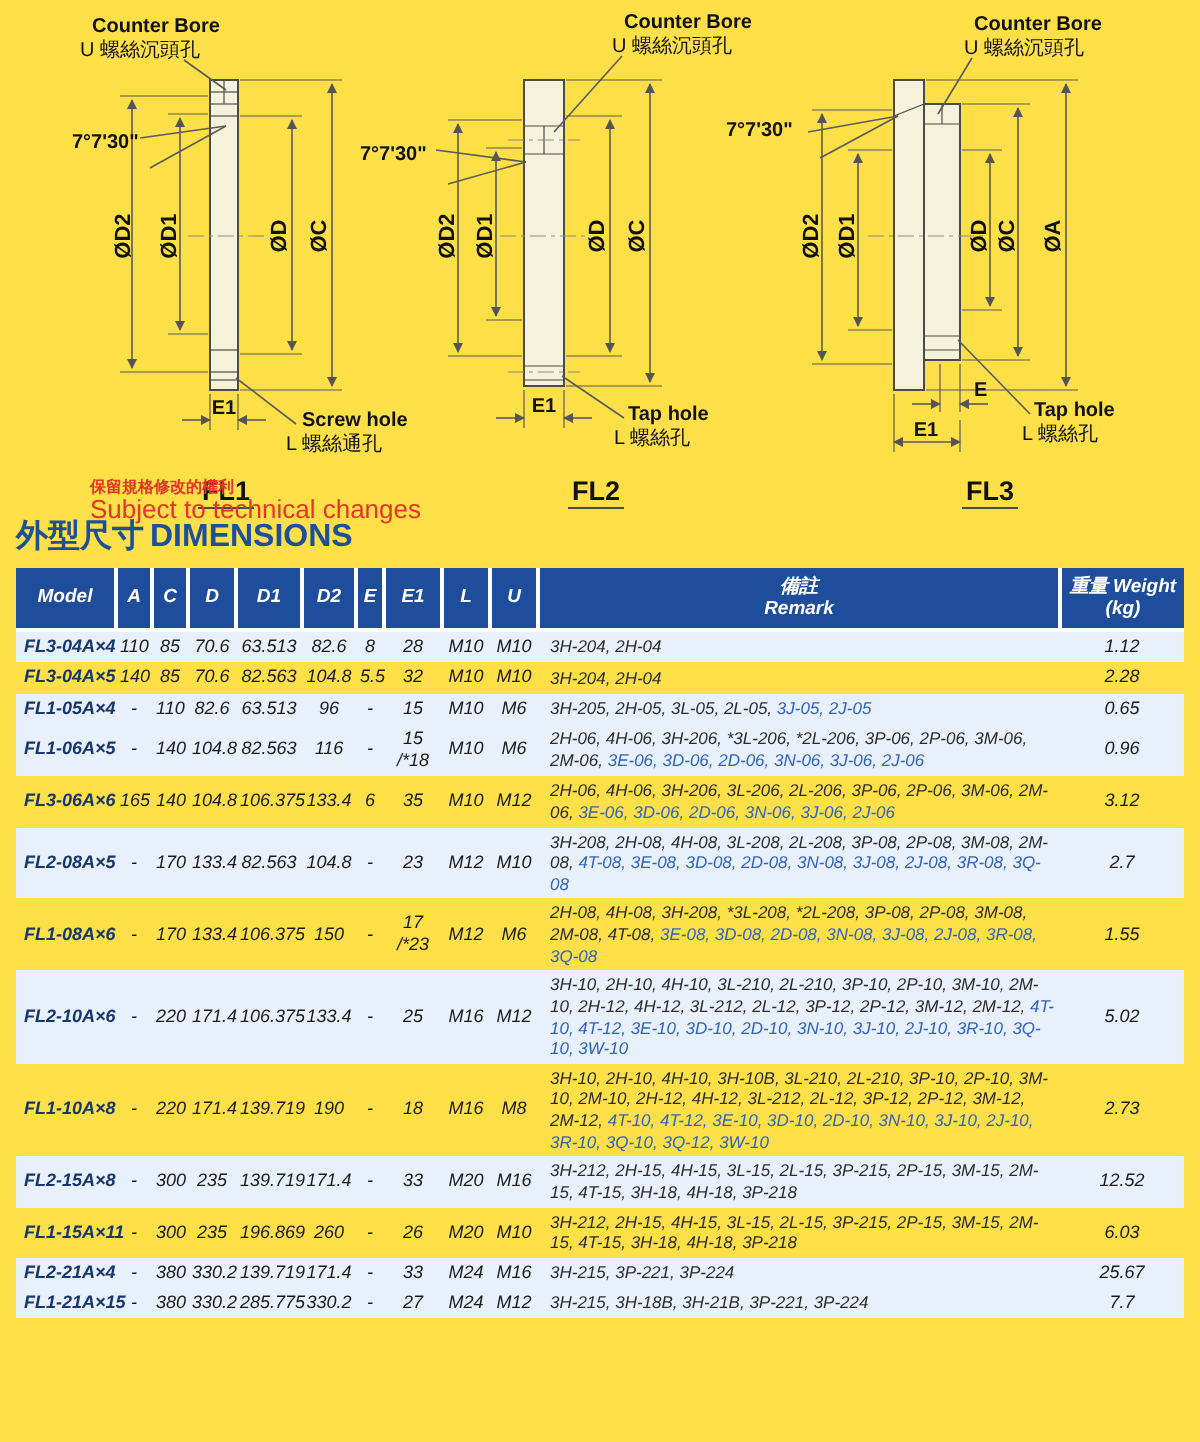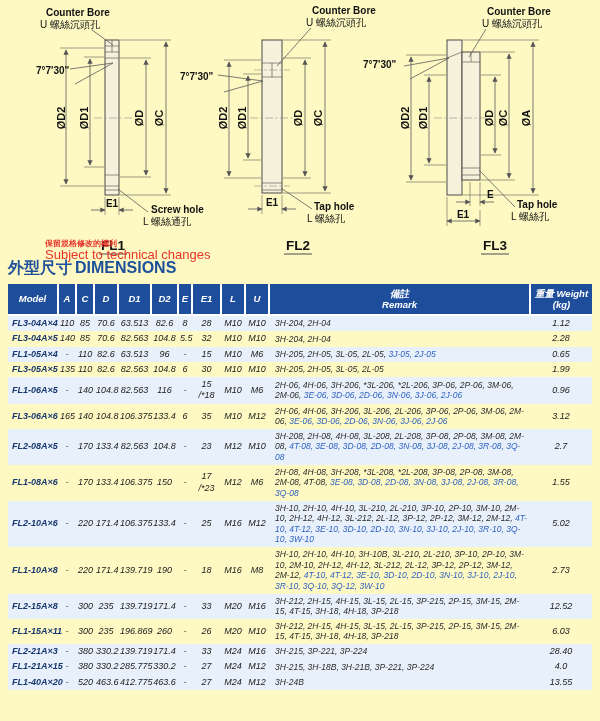--- a/index.html
+++ b/index.html
@@ -1,16 +1,16 @@
 <!DOCTYPE html>
 <html><head>
 <meta charset="utf-8">
 <style>
   html,body { margin:0; padding:0; background:#fff; font-family:"Liberation Sans",sans-serif; }
-  .page { position:relative; width:600px; height:721px; background:#fef9c3; overflow:hidden; }
+  .page { position:relative; width:600px; height:721px; background:#fde047; overflow:hidden; }
 
   .diagrams-svg { position:absolute; left:0; top:0; }
 
   
   .flange { fill:#f6f1da; stroke:#4a4a4a; stroke-width:1; }
   .obj   { stroke:#4a4a4a; stroke-width:1; fill:none; }
   .thin  { stroke:#4a4a4a; stroke-width:0.6; fill:none; }
   .ext   { stroke:#5a5a5a; stroke-width:0.6; }
   .dim   { stroke:#5a5a5a; stroke-width:0.8; }
   .ldr   { stroke:#5a5a5a; stroke-width:0.8; fill:none; }
@@ -290,37 +290,20 @@
       <td>-</td>
       <td>15</td>
       <td>M10</td>
       <td>M6</td>
       <td class="c-remark">
         <span class="rb">3H-205, 2H-05, 3L-05, 2L-05,</span>
         <span class="rblue">3J-05, 2J-05</span>
       </td>
       <td class="c-weight">0.65</td>
     </tr>
-        <tr>
-      <td class="c-model">FL3-05A×5</td>
-      <td>135</td>
-      <td>110</td>
-      <td>82.6</td>
-      <td>82.563</td>
-      <td>104.8</td>
-      <td>6</td>
-      <td>30</td>
-      <td>M10</td>
-      <td>M10</td>
-      <td class="c-remark">
-        <span class="rb">3H-205, 2H-05, 3L-05, 2L-05</span>
-        <span class="rblue"></span>
-      </td>
-      <td class="c-weight">1.99</td>
-    </tr>
         <tr class="alt">
       <td class="c-model">FL1-06A×5</td>
       <td>-</td>
       <td>140</td>
       <td>104.8</td>
       <td>82.563</td>
       <td>116</td>
       <td>-</td>
       <td>15 /*18</td>
       <td>M10</td>
@@ -444,66 +427,49 @@
       <td>26</td>
       <td>M20</td>
       <td>M10</td>
       <td class="c-remark">
         <span class="rb">3H-212, 2H-15, 4H-15, 3L-15, 2L-15, 3P-215, 2P-15, 3M-15, 2M-15, 4T-15, 3H-18, 4H-18, 3P-218</span>
         <span class="rblue"></span>
       </td>
       <td class="c-weight">6.03</td>
     </tr>
         <tr class="alt">
-      <td class="c-model">FL2-21A×3</td>
+      <td class="c-model">FL2-21A×4</td>
       <td>-</td>
       <td>380</td>
       <td>330.2</td>
       <td>139.719</td>
       <td>171.4</td>
       <td>-</td>
       <td>33</td>
       <td>M24</td>
       <td>M16</td>
       <td class="c-remark">
         <span class="rb">3H-215, 3P-221, 3P-224</span>
         <span class="rblue"></span>
       </td>
-      <td class="c-weight">28.40</td>
+      <td class="c-weight">25.67</td>
     </tr>
         <tr class="alt">
       <td class="c-model">FL1-21A×15</td>
       <td>-</td>
       <td>380</td>
       <td>330.2</td>
       <td>285.775</td>
       <td>330.2</td>
       <td>-</td>
       <td>27</td>
       <td>M24</td>
       <td>M12</td>
       <td class="c-remark">
         <span class="rb">3H-215, 3H-18B, 3H-21B, 3P-221, 3P-224</span>
         <span class="rblue"></span>
       </td>
-      <td class="c-weight">4.0</td>
-    </tr>
-        <tr class="alt">
-      <td class="c-model">FL1-40A×20</td>
-      <td>-</td>
-      <td>520</td>
-      <td>463.6</td>
-      <td>412.775</td>
-      <td>463.6</td>
-      <td>-</td>
-      <td>27</td>
-      <td>M24</td>
-      <td>M12</td>
-      <td class="c-remark">
-        <span class="rb">3H-24B</span>
-        <span class="rblue"></span>
-      </td>
-      <td class="c-weight">13.55</td>
+      <td class="c-weight">7.7</td>
     </tr>
       </tbody>
   </table>
 
 </div>
 
 </body></html>

